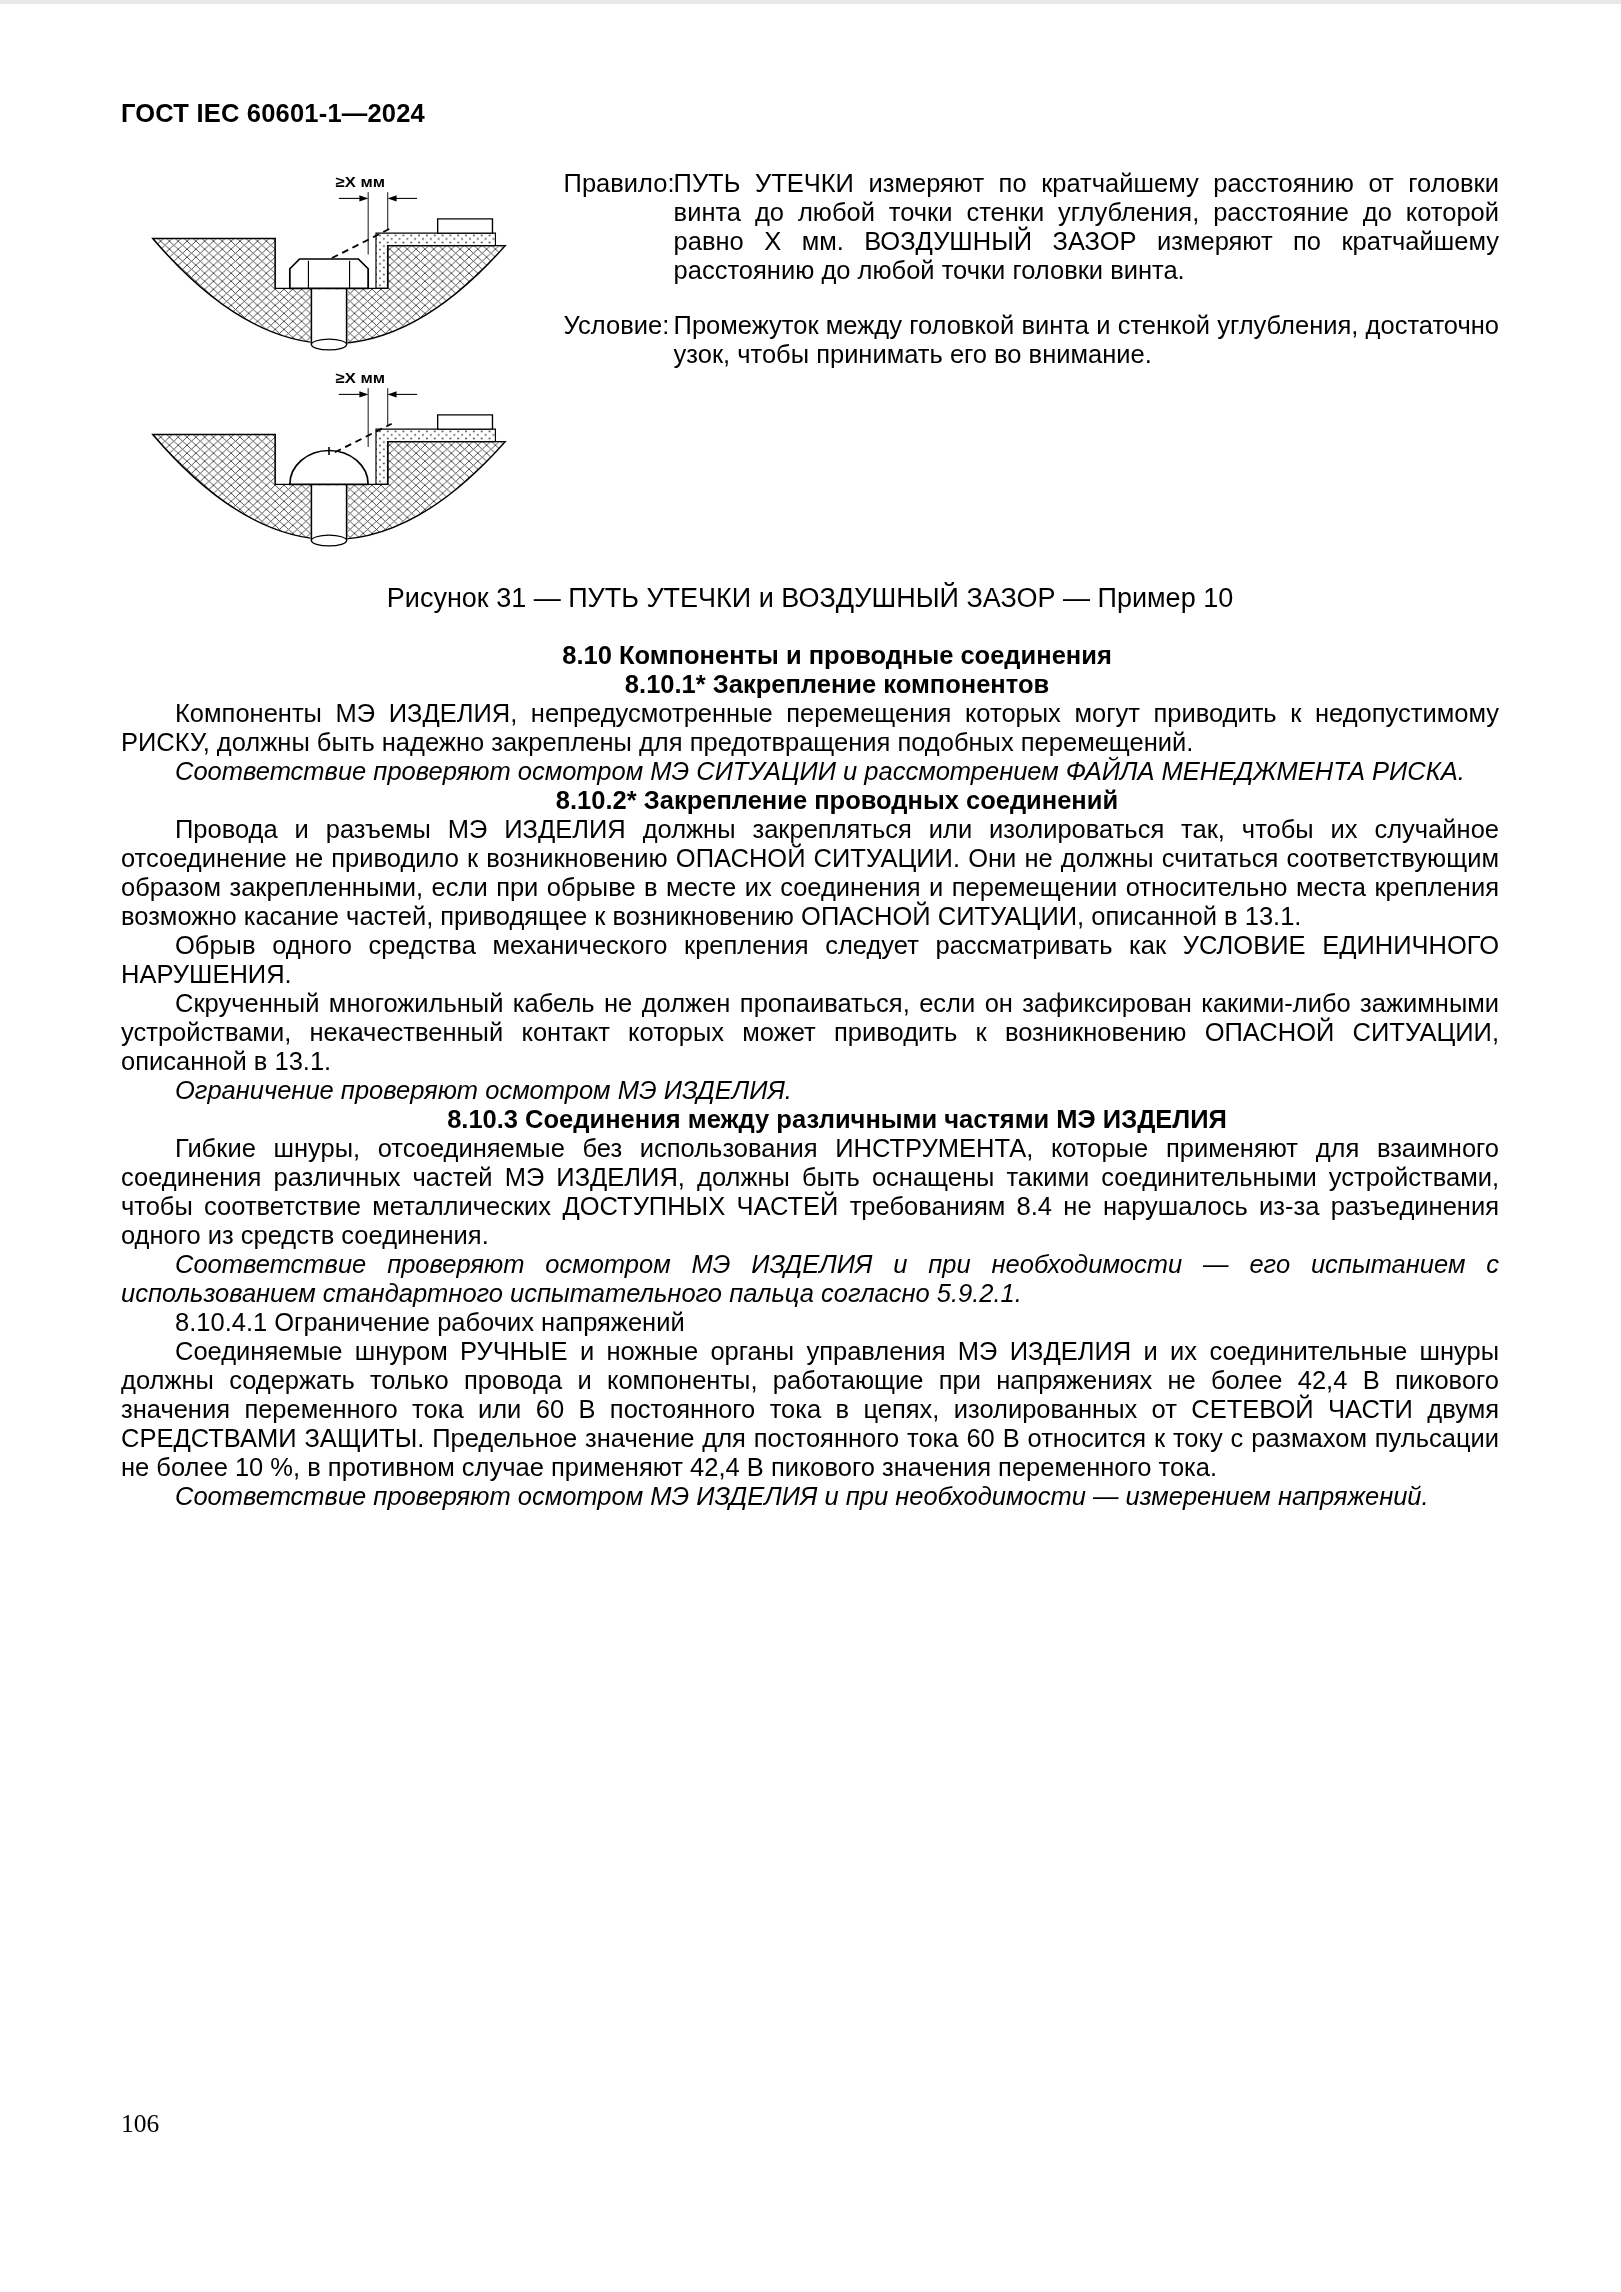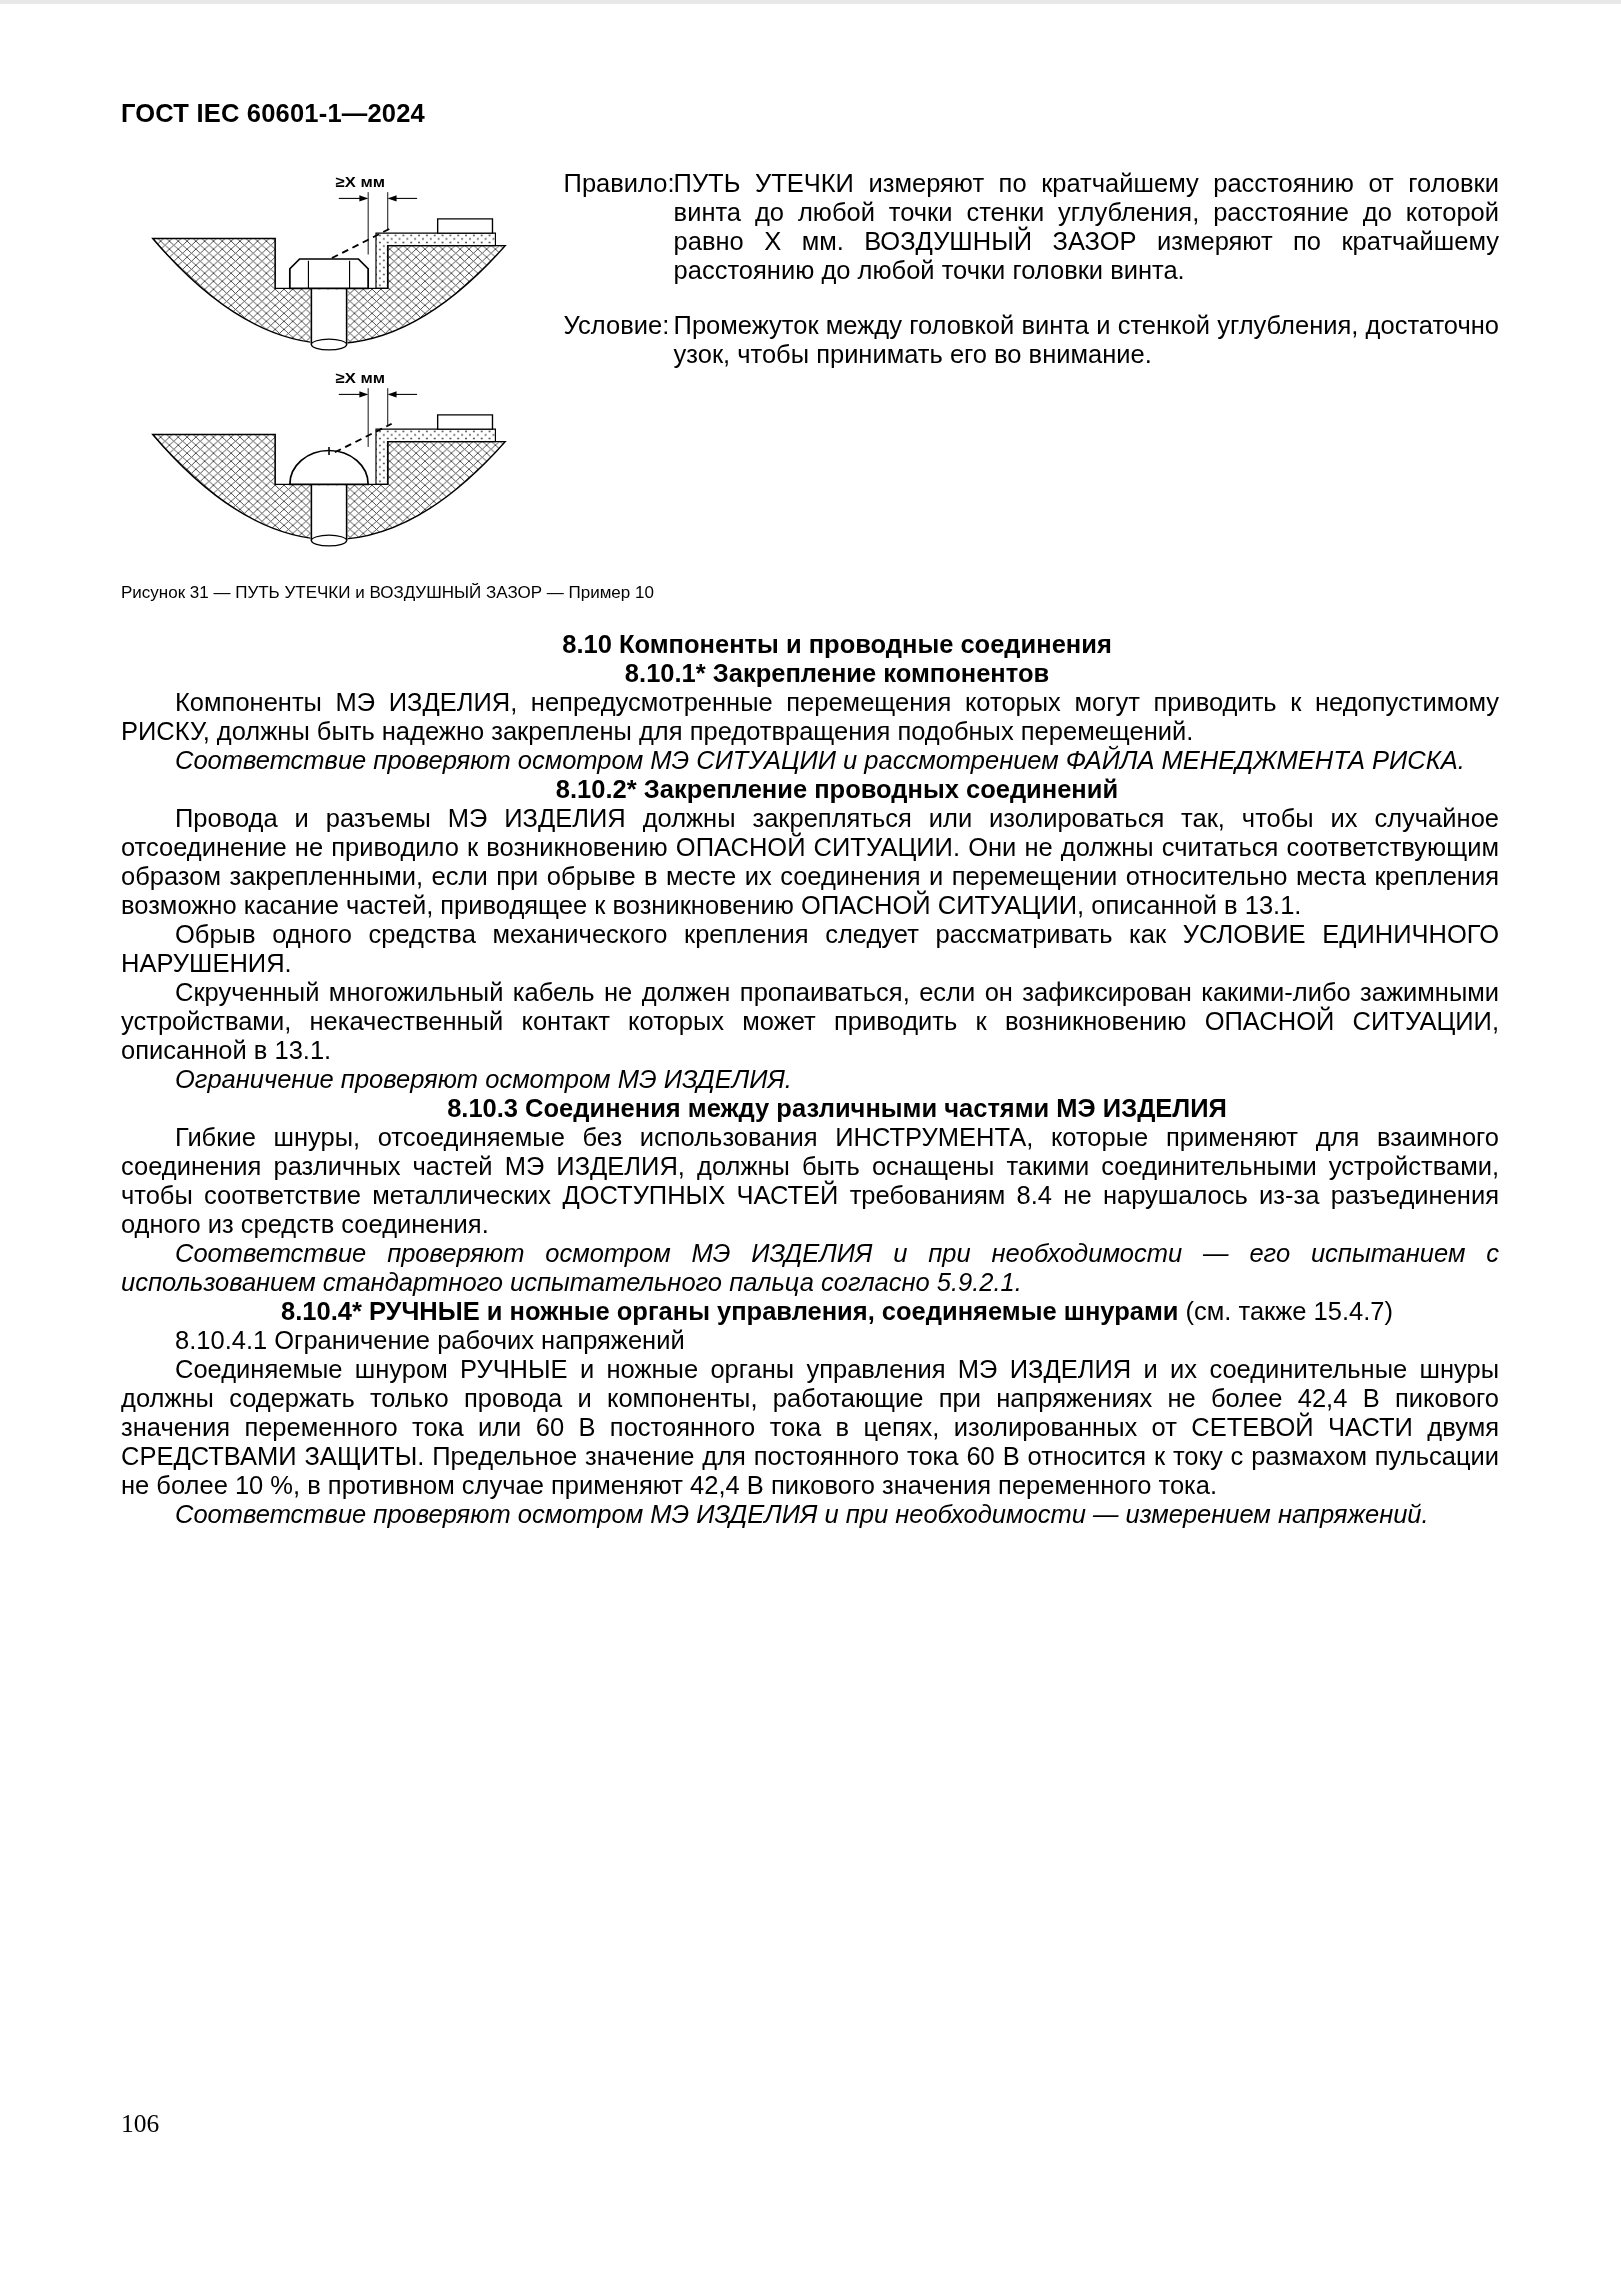--- a/index.html
+++ b/index.html
@@ -33,22 +33,22 @@
   .fig-text {
     margin-left: 29px;
     flex: 1;
     font-size: 25.5px;
     line-height: 29px;
   }
   .fig-entry { display: flex; margin-bottom: 25.5px; }
   .fig-label { width: 110px; flex-shrink: 0; }
   .fig-body  { flex: 1; text-align: justify; }
   .fig-caption {
-    text-align: left;
-    font-size: 17px;
+    text-align: center;
+    font-size: 27px;
     margin-top: 21.6px;
   }
   .content {
     margin-top: 27.4px;
     font-size: 25.5px;
     line-height: 29px;
   }
   .content p {
     margin: 0;
     text-indent: 54px;
@@ -156,21 +156,20 @@
     <p>Компоненты МЭ ИЗДЕЛИЯ, непредусмотренные перемещения которых могут приводить к недопустимому РИСКУ, должны быть надежно закреплены для предотвращения подобных перемещений.</p>
     <p class="it">Соответствие проверяют осмотром МЭ СИТУАЦИИ и рассмотрением ФАЙЛА МЕНЕДЖМЕНТА РИСКА.</p>
     <p class="h">8.10.2* Закрепление проводных соединений</p>
     <p>Провода и разъемы МЭ ИЗДЕЛИЯ должны закрепляться или изолироваться так, чтобы их случайное отсоединение не приводило к возникновению ОПАСНОЙ СИТУАЦИИ. Они не должны считаться соответствующим образом закрепленными, если при обрыве в месте их соединения и перемещении относительно места крепления возможно касание частей, приводящее к возникновению ОПАСНОЙ СИТУАЦИИ, описанной в 13.1.</p>
     <p>Обрыв одного средства механического крепления следует рассматривать как УСЛОВИЕ ЕДИНИЧНОГО НАРУШЕНИЯ.</p>
     <p>Скрученный многожильный кабель не должен пропаиваться, если он зафиксирован какими-либо зажимными устройствами, некачественный контакт которых может приводить к возникновению ОПАСНОЙ СИТУАЦИИ, описанной в 13.1.</p>
     <p class="it">Ограничение проверяют осмотром МЭ ИЗДЕЛИЯ.</p>
     <p class="h">8.10.3 Соединения между различными частями МЭ ИЗДЕЛИЯ</p>
     <p>Гибкие шнуры, отсоединяемые без использования ИНСТРУМЕНТА, которые применяют для взаимного соединения различных частей МЭ ИЗДЕЛИЯ, должны быть оснащены такими соединительными устройствами, чтобы соответствие металлических ДОСТУПНЫХ ЧАСТЕЙ требованиям 8.4 не нарушалось из-за разъединения одного из средств соединения.</p>
     <p class="it">Соответствие проверяют осмотром МЭ ИЗДЕЛИЯ и при необходимости — его испытанием с использованием стандартного испытательного пальца согласно 5.9.2.1.</p>
-    <p class="h"><span>8.10.4* РУЧНЫЕ и ножные органы управления, соединяемые шнурами</span><span class="normal"> (см. также 15.4.7)</span></p>
     <p>8.10.4.1 Ограничение рабочих напряжений</p>
     <p>Соединяемые шнуром РУЧНЫЕ и ножные органы управления МЭ ИЗДЕЛИЯ и их соединительные шнуры должны содержать только провода и компоненты, работающие при напряжениях не более 42,4 В пикового значения переменного тока или 60 В постоянного тока в цепях, изолированных от СЕТЕВОЙ ЧАСТИ двумя СРЕДСТВАМИ ЗАЩИТЫ. Предельное значение для постоянного тока 60 В относится к току с размахом пульсации не более 10 %, в противном случае применяют 42,4 В пикового значения переменного тока.</p>
     <p class="it">Соответствие проверяют осмотром МЭ ИЗДЕЛИЯ и при необходимости — измерением напряжений.</p>
   </div>
 
   <div class="page-number">106</div>
 
 </div>
 
 

